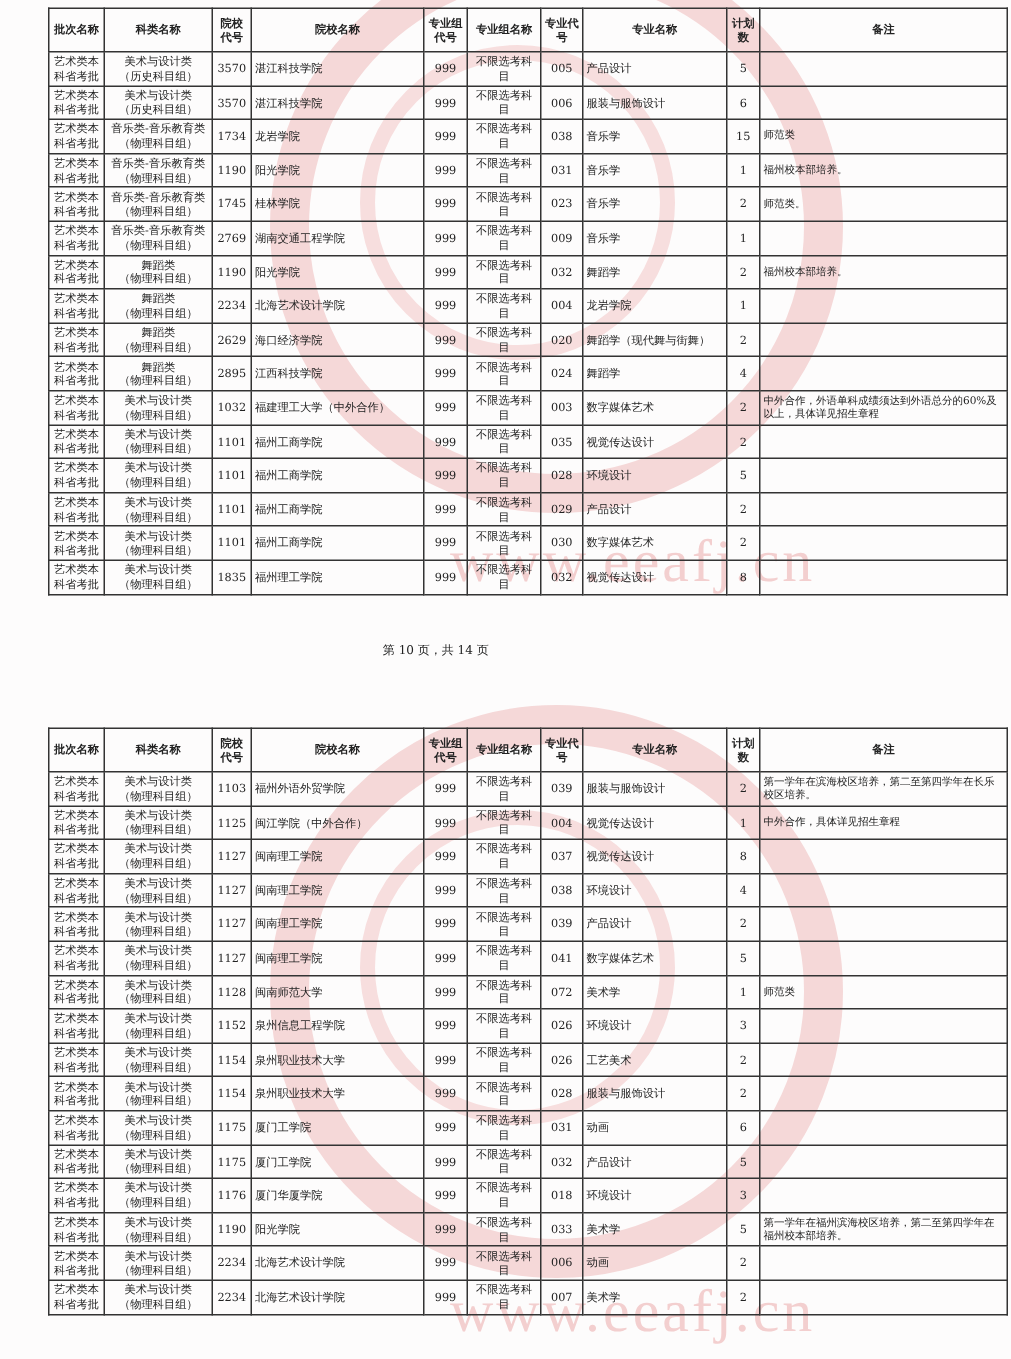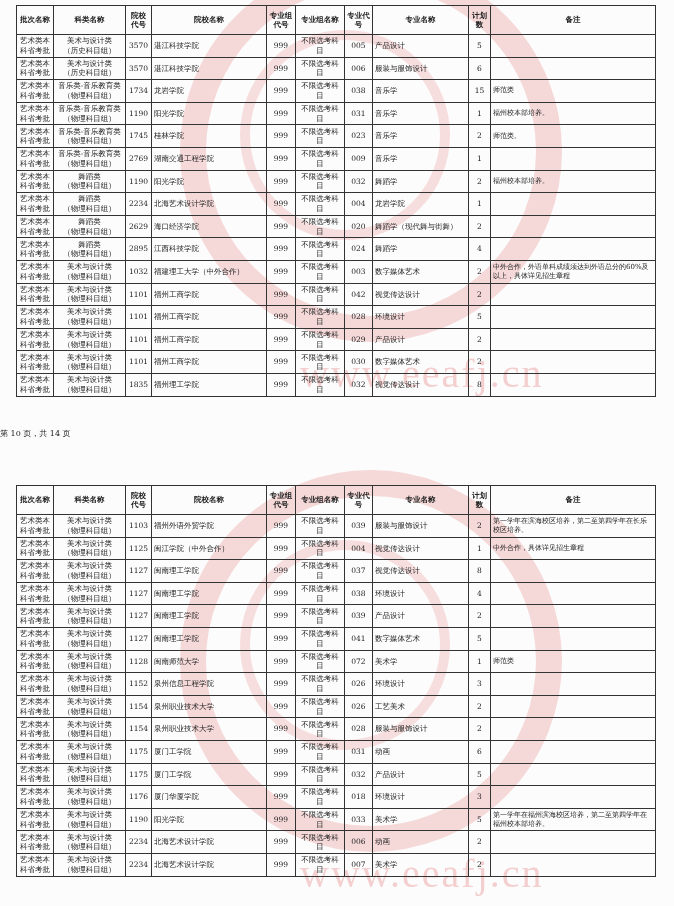--- a/index.html
+++ b/index.html
@@ -3,29 +3,29 @@
 <meta charset="utf-8">
 <style>
   html, body { margin:0; padding:0; }
   body { width:674px; height:906px; background:#fdfcfc; position:relative; overflow:hidden;
          font-family:"DejaVu Serif", "Liberation Serif", serif; color:#222; }
   .watermark { position:absolute; pointer-events:none; z-index:0; }
   .wm-ring { border-radius:50%; border:26px solid rgba(220,90,90,0.22); }
   .wm-inner { border-radius:50%; border:10px solid rgba(220,90,90,0.18); }
   .wm-url { color:rgba(220,90,90,0.28); font-family:Liberation Serif, serif; font-size:40px; letter-spacing:2px; }
   .sheet { position:absolute; left:16px; width:639px; z-index:1; }
-  table { border-collapse:collapse; width:639px; table-layout:fixed; }
+  table { border-collapse:collapse; width:639px; table-layout:fixed;margin-left:16px; }
   th, td { border:1px solid #333; font-size:7.5px; line-height:9.5px; padding:0 2px; vertical-align:middle; overflow:hidden; }
   th { font-weight:bold; text-align:center; height:28px; }
   td { height:21.6px; }
   td.c { text-align:center; }
   td.l { text-align:left; }
   .batch, .cat { white-space:pre-line; text-align:center; }
   .note { font-size:7px; line-height:9px; }
-  .page-footer { position:absolute; left:0; width:581px; top:428px; text-align:left; font-size:8px; z-index:1; }
+  .page-footer { position:absolute; left:0; width:581px; top:428px; text-align:center; font-size:8px; z-index:1; }
 </style>
 </head>
 <body>
 
 <div class="watermark wm-ring" style="left:180px; top:-40px; width:330px; height:330px;"></div>
 <div class="watermark wm-inner" style="left:240px; top:30px; width:190px; height:190px;"></div>
 <div class="watermark wm-url" style="left:300px; top:350px;">www.eeafj.cn</div>
 <div class="watermark wm-ring" style="left:180px; top:470px; width:330px; height:330px;"></div>
 <div class="watermark wm-inner" style="left:240px; top:540px; width:190px; height:190px;"></div>
 <div class="watermark wm-url" style="left:300px; top:850px;">www.eeafj.cn</div>
@@ -215,21 +215,21 @@
         </tr>
         <tr>
           <td class="batch c">艺术类本
 科省考批</td>
           <td class="cat c">美术与设计类
 （物理科目组）</td>
           <td class="c">1101</td>
           <td class="l">福州工商学院</td>
           <td class="c">999</td>
           <td class="c">不限选考科目</td>
-          <td class="c">042</td>
+          <td class="c">035</td>
           <td class="l">视觉传达设计</td>
           <td class="c">2</td>
           <td class="l note"></td>
         </tr>
         <tr>
           <td class="batch c">艺术类本
 科省考批</td>
           <td class="cat c">美术与设计类
 （物理科目组）</td>
           <td class="c">1101</td>

